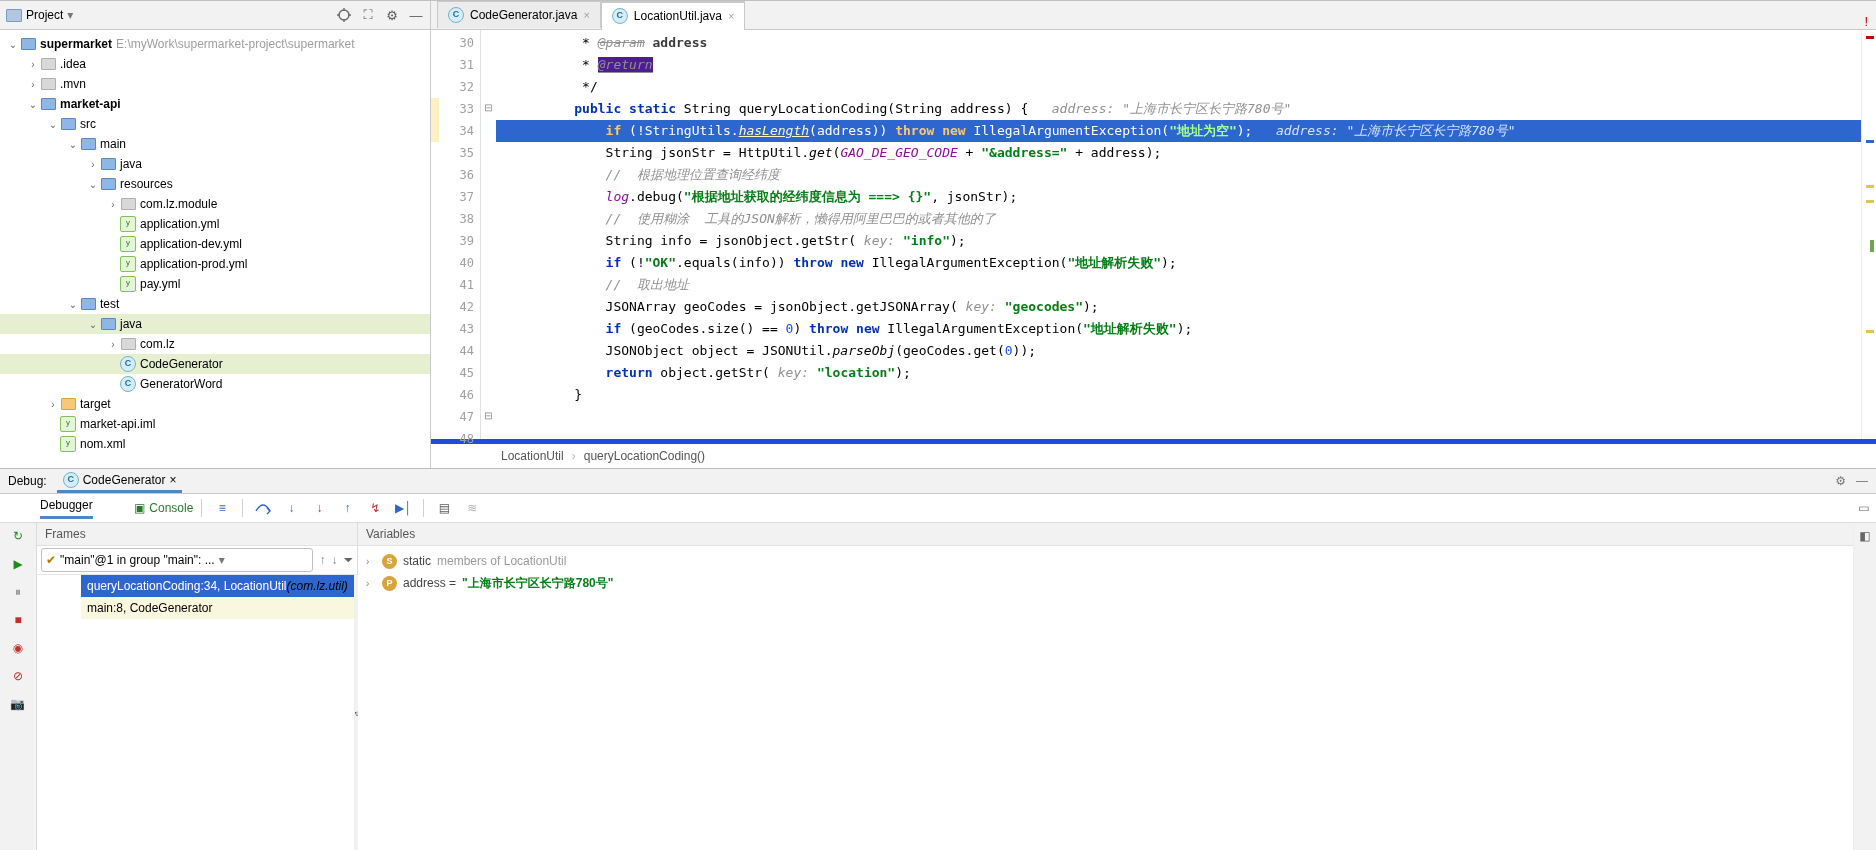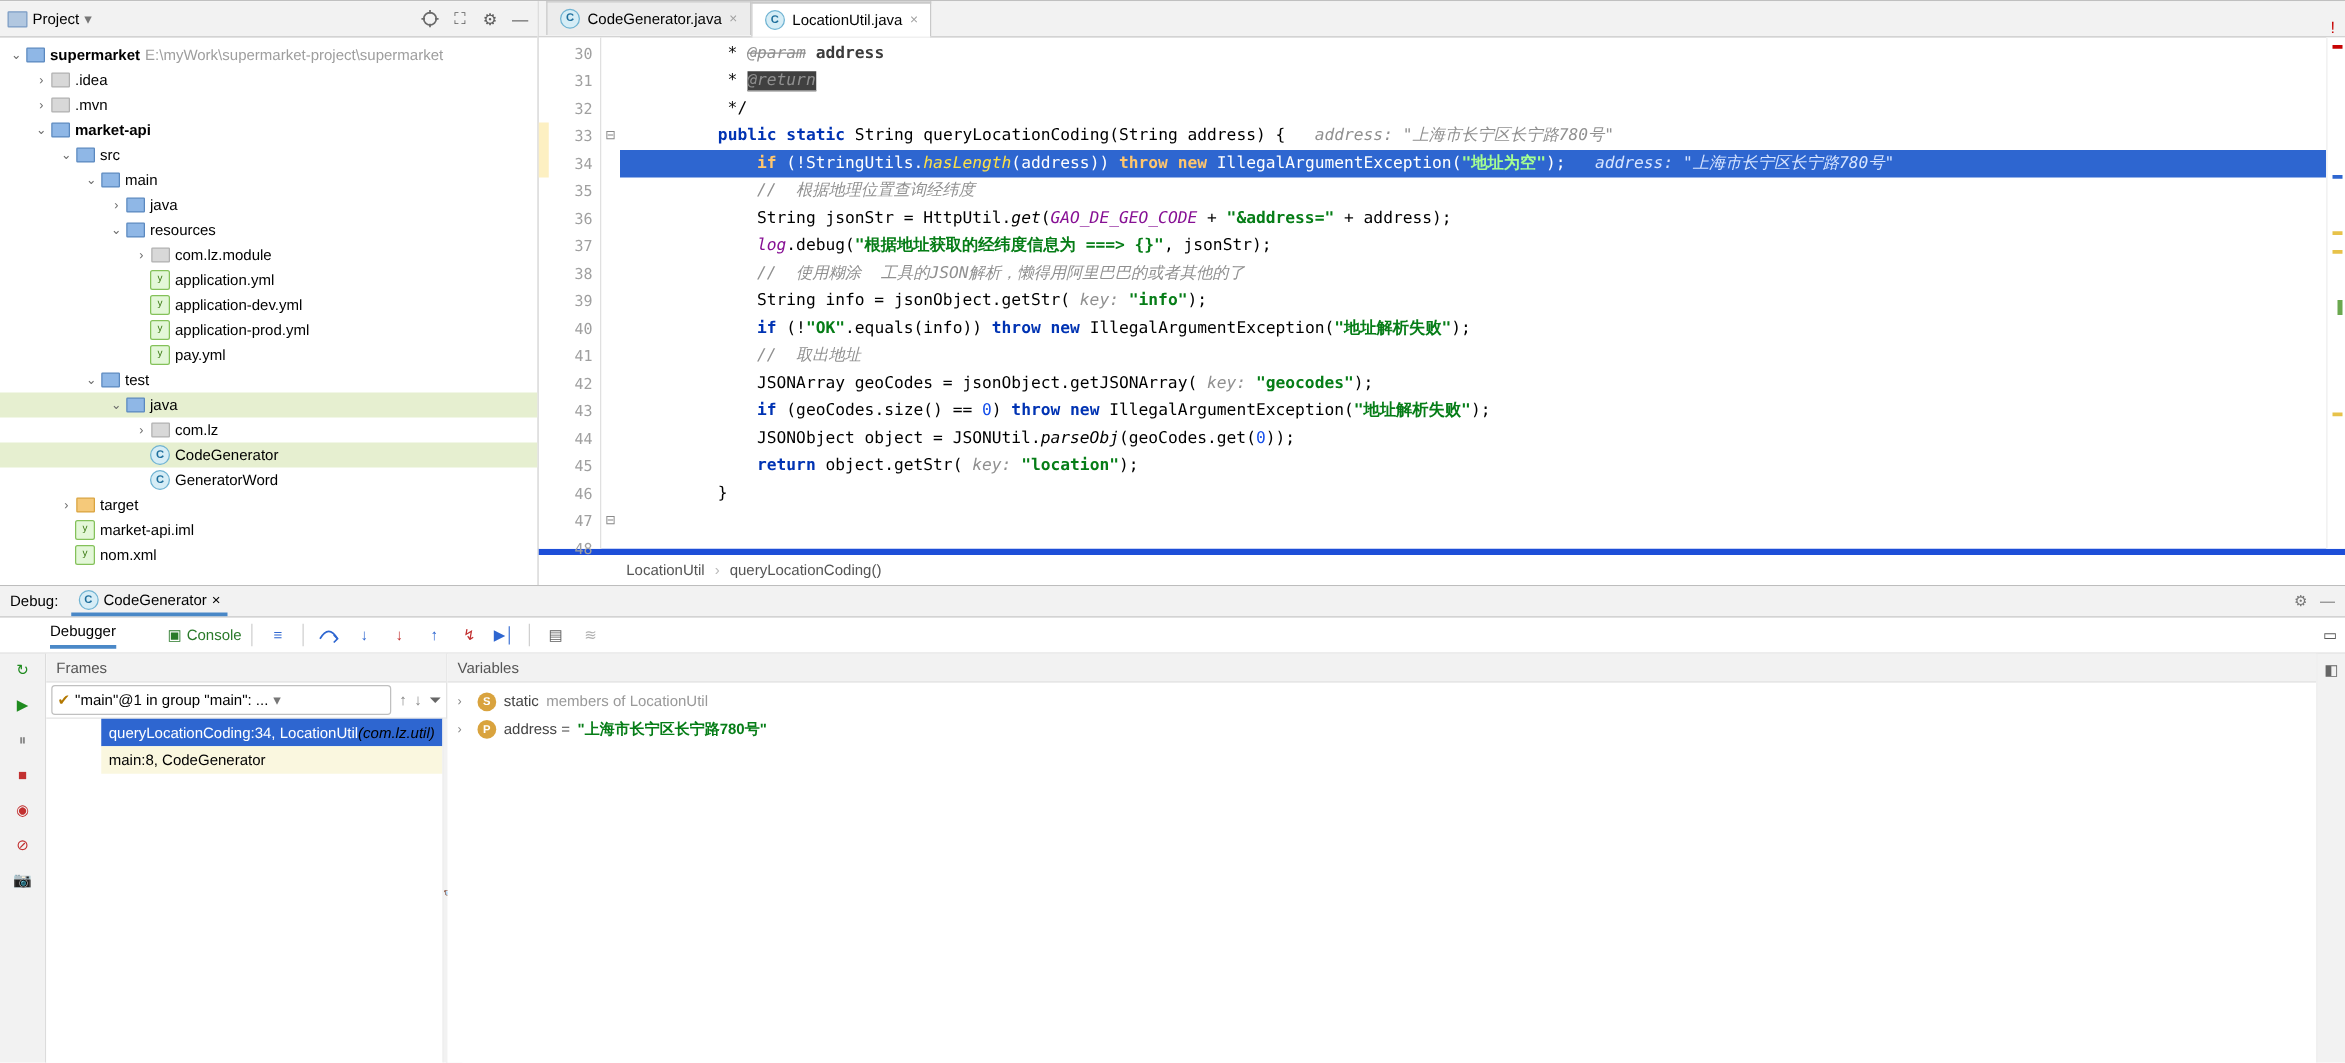--- a/index.html
+++ b/index.html
@@ -60,21 +60,21 @@
   .code { flex:1; overflow:auto; padding-top:2px;}
   .cline { height:22px; line-height:22px; white-space:pre;}
   .kw{color:#0033b3;font-weight:bold;}
   .str{color:#067d17;font-weight:bold;}
   .cmt{color:#909090;font-style:italic;}
   .num{color:#1750eb;}
   .mit{font-style:italic;}
   .fld{color:#871094; font-style:italic;}
   .const{color:#871094; font-style:italic;}
   .hl-sel{background:#2e66d0;color:#fff;}
-  .hl-sel .mit{color:#fde047;}
+  .hl-sel .mit{color:#fef9c3;text-decoration:underline;}
   .hl-sel .kw{color:#ffc66d;}
   .hl-sel .str{color:#a5ff90;}
   .hl-sel .cmt{color:#d6e4ff;}
   .line33-34-bar{position:absolute;left:0;width:8px;height:44px;background:#fdf0c2; top:calc(2px + 22px*3);}
   .u-g{ border-bottom:1px solid #909090;}
   .right-stripe{width:14px;background:#fff;border-left:1px solid #eee; position:relative;}
   .right-stripe .m{position:absolute; right:2px; width:8px; height:3px;}
   .m.err{background:#c70303;}
   .m.warn{background:#e7c24a;}
   .m.info{background:#6aa84f;}
@@ -357,26 +357,26 @@
           <div class="gline"></div>
           <div class="gline"></div>
           <div class="gline"></div>
           <div class="gline"></div>
           <div class="gline"></div>
           <div class="gline"><span class="minus">⊟</span></div>
           <div class="gline"></div>
         </div>
       <div class="code mono">
 <div class="cline">           * <span class="cmt"><s>@param</s> <b style="font-style:normal;color:#3c3c3c;">address</b></span></div>
-<div class="cline">           * <span class="cmt u-g" style="background:#404040;text-align:right;">@return</span></div>
+<div class="cline">           * <span class="cmt u-g" style="background:#4c1d95;text-align:right;">@return</span></div>
 <div class="cline">           */</div>
 <div class="cline">          <span class="kw">public</span> <span class="kw">static</span> String queryLocationCoding(String address) {   <span class="cmt">address: "上海市长宁区长宁路780号"</span></div>
 <div class="cline hl-sel">              <span class="kw">if</span> (!StringUtils.<span class="mit">hasLength</span>(address)) <span class="kw">throw</span> <span class="kw">new</span> IllegalArgumentException(<span class="str">"地址为空"</span>);   <span class="cmt">address: "上海市长宁区长宁路780号"</span></div>
+<div class="cline">              String jsonStr = HttpUtil.<span class="mit">get</span>(<span class="const">GAO_DE_GEO_CODE</span> + <span class="str">"&amp;address="</span> + address);</div>
 <div class="cline">              <span class="cmt">//  根据地理位置查询经纬度</span></div>
-<div class="cline">              String jsonStr = HttpUtil.<span class="mit">get</span>(<span class="const">GAO_DE_GEO_CODE</span> + <span class="str">"&amp;address="</span> + address);</div>
 <div class="cline">              <span class="fld">log</span>.debug(<span class="str">"根据地址获取的经纬度信息为 ===&gt; {}"</span>, jsonStr);</div>
 <div class="cline">              <span class="cmt">//  使用糊涂  工具的JSON解析，懒得用阿里巴巴的或者其他的了</span></div>
 <div class="cline">              String info = jsonObject.getStr( <span class="cmt">key:</span> <span class="str">"info"</span>);</div>
 <div class="cline">              <span class="kw">if</span> (!<span class="str">"OK"</span>.equals(info)) <span class="kw">throw</span> <span class="kw">new</span> IllegalArgumentException(<span class="str">"地址解析失败"</span>);</div>
 <div class="cline">              <span class="cmt">//  取出地址</span></div>
 <div class="cline">              JSONArray geoCodes = jsonObject.getJSONArray( <span class="cmt">key:</span> <span class="str">"geocodes"</span>);</div>
 <div class="cline">              <span class="kw">if</span> (geoCodes.size() == <span class="num">0</span>) <span class="kw">throw</span> <span class="kw">new</span> IllegalArgumentException(<span class="str">"地址解析失败"</span>);</div>
 <div class="cline">              JSONObject object = JSONUtil.<span class="mit">parseObj</span>(geoCodes.get(<span class="num">0</span>));</div>
 <div class="cline">              <span class="kw">return</span> object.getStr( <span class="cmt">key:</span> <span class="str">"location"</span>);</div>
 <div class="cline">          }</div>

